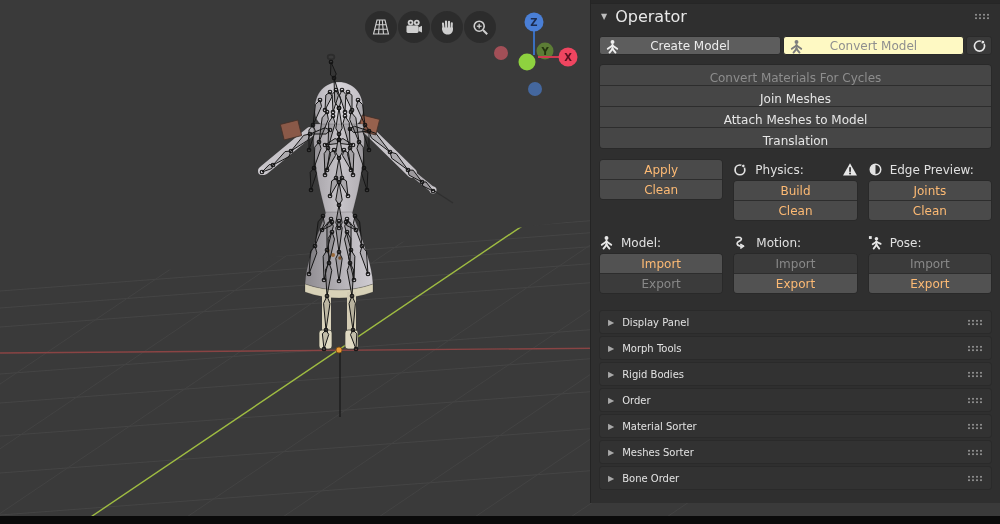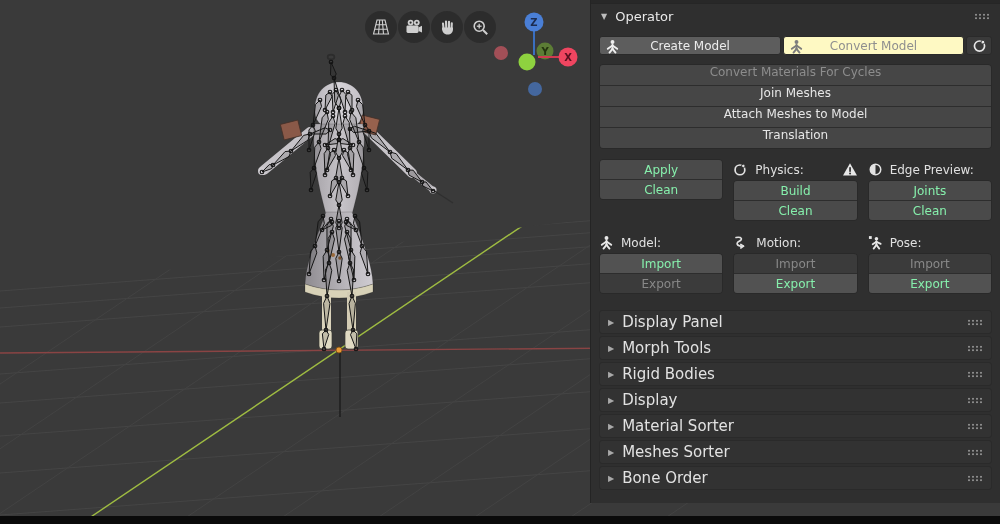--- a/index.html
+++ b/index.html
@@ -16,56 +16,56 @@
         background:rgba(41,41,41,.82);display:flex;align-items:center;justify-content:center;}
   .vbtn svg{display:block;}
 
   
   .panel{position:absolute;left:590px;top:0;width:410px;height:503px;
          background:#2f2f2f;border-left:1px solid #242424;box-sizing:border-box;
          color:#e4e4e4;font-size:12px;}
   .panel-top-line{height:3px;background:#282828;border-bottom:1px solid #262626;}
   .panel-header{height:25px;display:flex;align-items:center;padding:0 10px;}
   .caret{font-size:8px;color:#bdbdbd;margin-right:8px;}
-  .hdr-title{color:#e8e8e8;font-size:13px;}
+  .hdr-title{color:#e8e8e8;font-size:16px;}
   .grip{margin-left:auto;width:16px;height:7px;
         background:radial-gradient(circle,#8a8a8a 0.9px,transparent 1.2px) 0 0/4px 3.5px;}
   .panel-body{padding:4px 8px 0 8px;}
 
   .btn-row{display:flex;gap:2px;height:19px;margin:3px 0 9px 0;}
   .btn{display:flex;align-items:center;justify-content:center;background:#484848;
        border:1px solid #2a2a2a;border-radius:3px;box-sizing:border-box;color:#ececec;
        position:relative;cursor:default;}
   .btn-create{flex:0 0 182px;background:#5d5d5d;}
   .btn-convert{flex:1;background:#fef9c3;color:#8f8f8f;}
   .btn .side-ic{position:absolute;left:5px;top:2px;}
   .btn-cycles{flex:0 0 26px;background:#3a3a3a;}
 
   .vstack{border:1px solid #292929;border-radius:4px;overflow:hidden;margin-bottom:10px;}
-  .vstack .item{height:20px;display:flex;align-items:flex-start;justify-content:center;
+  .vstack .item{height:20px;display:flex;align-items:flex-end;justify-content:center;
                 background:#464646;border-top:1px solid #2d2d2d;color:#e6e6e6;}
   .vstack .item:first-child{border-top:none;}
   .vstack .item.disabled{color:#8d8d8d;}
 
   .grid3{display:grid;grid-template-columns:1fr 1fr 1fr;column-gap:10px;}
   .sec-head{height:21px;display:flex;align-items:center;gap:7px;color:#e0e0e0;}
   .sec-head .spacer{flex:1;}
   .pair{border:1px solid #292929;border-radius:4px;overflow:hidden;margin-bottom:9px;}
   .pair .item{height:19px;display:flex;align-items:center;justify-content:center;
-              background:#4a4a4a;border-top:1px solid #2d2d2d;color:#86efac;}
+              background:#4a4a4a;border-top:1px solid #2d2d2d;color:#fdba74;}
   .pair .item:first-child{border-top:none;}
   .pair .item.hi{background:#525252;}
   .pair .item.off{background:#3b3b3b;color:#888;}
 
   .cpanel-list{padding:7px 8px 0 8px;}
   .cpanel-row{height:24px;margin-bottom:2px;display:flex;align-items:center;
               padding:0 8px;background:#323232;border:1px solid #2a2a2a;border-radius:3px;
               box-sizing:border-box;}
   .cpanel-row .caret{color:#a9a9a9;}
-  .cpanel-label{color:#e2e2e2;font-size:15px;}
+  .cpanel-label{color:#e2e2e2;font-size:10px;}
 
   .bottom-strip{position:absolute;left:0;top:516px;width:1000px;height:8px;background:#0a0a0a;}
 </style>
 </head>
 <body>
 
 <div class="stage">
 
   <svg class="viewport-svg" width="1000" height="524">
     <defs>
@@ -555,21 +555,21 @@
         <span class="cpanel-label">Morph Tools</span>
         <span class="grip"></span>
       </div>
       <div class="cpanel-row">
         <span class="caret">▶</span>
         <span class="cpanel-label">Rigid Bodies</span>
         <span class="grip"></span>
       </div>
       <div class="cpanel-row">
         <span class="caret">▶</span>
-        <span class="cpanel-label">Display</span>
+        <span class="cpanel-label">Order</span>
         <span class="grip"></span>
       </div>
       <div class="cpanel-row">
         <span class="caret">▶</span>
         <span class="cpanel-label">Material Sorter</span>
         <span class="grip"></span>
       </div>
       <div class="cpanel-row">
         <span class="caret">▶</span>
         <span class="cpanel-label">Meshes Sorter</span>

